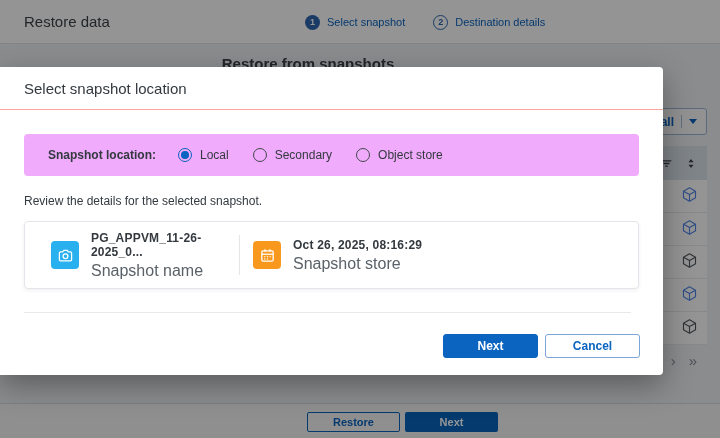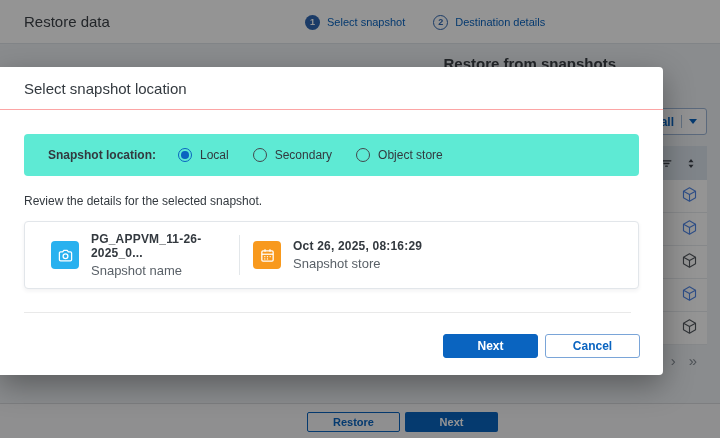--- a/index.html
+++ b/index.html
@@ -10,21 +10,21 @@
   
   .page-header{ position:absolute; left:0; top:0; width:720px; height:44px; background:#ffffff; border-bottom:1px solid #dfe3e8; z-index:1; }
   .page-title{ position:absolute; left:24px; top:0; line-height:44px; font-size:15px; font-weight:500; color:#3d4248; }
   .stepper{ position:absolute; left:305px; top:0; height:44px; display:flex; align-items:center; gap:28px; }
   .step{ display:flex; align-items:center; gap:7px; cursor:default; }
   .step-circle{ width:15px; height:15px; border-radius:50%; display:flex; align-items:center; justify-content:center; font-size:9px; font-weight:700; }
   .step-circle.active{ background:#2f67b2; color:#fff; }
   .step-circle.inactive{ border:1.5px solid #2f67b2; color:#2f67b2; background:transparent; }
   .step-label{ font-size:11px; color:#0a64c0; }
 
-  .content-title{ position:absolute; left:0; top:55px; width:616px; text-align:right; font-size:15px; font-weight:700; color:#3d4248; z-index:1; }
+  .content-title{ position:absolute; left:0; top:55px; width:616px; text-align:center; font-size:15px; font-weight:700; color:#3d4248; z-index:1; }
 
   .action-btn{ position:absolute; left:615px; top:108px; width:92px; height:27px; background:#fbfcfd; border:1px solid #9db6d6; border-radius:3px; display:flex; align-items:center; justify-content:flex-end; padding-right:9px; gap:7px; color:#0a64c0; font-size:12px; font-weight:600; z-index:1; }
   .action-sep{ width:1px; height:13px; background:#a9c0dd; }
   .caret-down{ width:0; height:0; border-left:4px solid transparent; border-right:4px solid transparent; border-top:5px solid #0a64c0; }
 
   .thead{ position:absolute; left:20px; top:146px; width:687px; height:34px; background:#dbe3ec; display:flex; align-items:center; justify-content:flex-end; gap:12px; padding-right:10px; z-index:1; }
   .thead svg{ display:block; }
 
   .table-body{ position:absolute; left:20px; top:180px; width:687px; z-index:1; }
   .trow{ height:33px; background:#ffffff; border-bottom:1px solid #e7eaee; display:flex; align-items:center; justify-content:flex-end; padding-right:9px; }
@@ -41,38 +41,38 @@
 
   
   .overlay{ position:absolute; inset:0; background:rgba(0,0,0,0.42); z-index:5; }
 
   
   .modal{ position:absolute; left:0; top:67px; width:663px; height:308px; background:#ffffff; border-radius:0 4px 4px 0; box-shadow:0 10px 30px rgba(0,0,0,0.35); z-index:10; }
   .modal-header{ height:43px; border-bottom:1px solid #fca5a5; }
   .modal-title{ padding-left:24px; line-height:43px; font-size:15px; color:#33393f; }
   .modal-body{ padding:24px; }
 
-  .loc-row{ height:42px; background:#5eead4; border-radius:4px; display:flex; align-items:center; padding:0 24px;text-align:right; }
+  .loc-row{ height:42px; background:#f0abfc; border-radius:4px; display:flex; align-items:center; padding:0 24px;text-align:right; }
   .loc-label{ font-size:12px; font-weight:700; color:#33393f; margin-right:22px; }
   .radio-option{ display:flex; align-items:center; gap:8px; margin-right:24px; cursor:pointer; }
   .radio{ width:14px; height:14px; border-radius:50%; border:1.5px solid #44484d; position:relative; flex:0 0 auto; }
   .radio.sel{ border-color:#0a64c0; }
   .radio.sel::after{ content:""; position:absolute; inset:2.2px; background:#0a64c0; border-radius:50%; }
   .radio-label{ font-size:12px; color:#33393f; }
 
   .review-text{ margin-top:18px; font-size:12px; color:#33393f; }
 
   .snap-card{ margin-top:13px; height:68px; border:1px solid #e2e6ea; border-radius:4px; box-shadow:0 2px 4px rgba(31,41,51,0.06); display:flex; align-items:center; padding-left:26px; background:#fff; }
   .snap-item{ display:flex; align-items:center; gap:12px; }
   .snap-item.first{ width:188px; }
   .snap-icon{ width:28px; height:28px; border-radius:4px; display:flex; align-items:center; justify-content:center; flex:0 0 auto; }
   .snap-icon.cam{ background:#29b1ef; }
   .snap-icon.cal{ background:#f8991d; }
   .snap-main{ font-size:12px; font-weight:700; color:#33393f; letter-spacing:0.2px; }
-  .snap-sub{ font-size:13px; color:#5a6168; margin-top:3px; }
+  .snap-sub{ font-size:16px; color:#5a6168; margin-top:3px; }
   .v-divider{ width:1px; height:40px; background:#e3e7ea; margin-right:13px; flex:0 0 auto; }
 
   .bottom-divider{ position:absolute; left:24px; right:32px; top:245px; height:1px; background:#e9e9e9; }
   .modal-actions{ position:absolute; right:23px; top:267px; display:flex; gap:7px; }
   .btn{ width:95px; height:24px; border-radius:3px; font-size:12px; font-weight:700; display:flex; align-items:center; justify-content:center; cursor:pointer; }
   .btn-primary{ background:#0a64c0; border:1px solid #0a64c0; color:#fff; }
   .btn-secondary{ background:#fff; border:1px solid #7aa5d8; color:#0a64c0; }
 </style>
 </head>
 <body>

